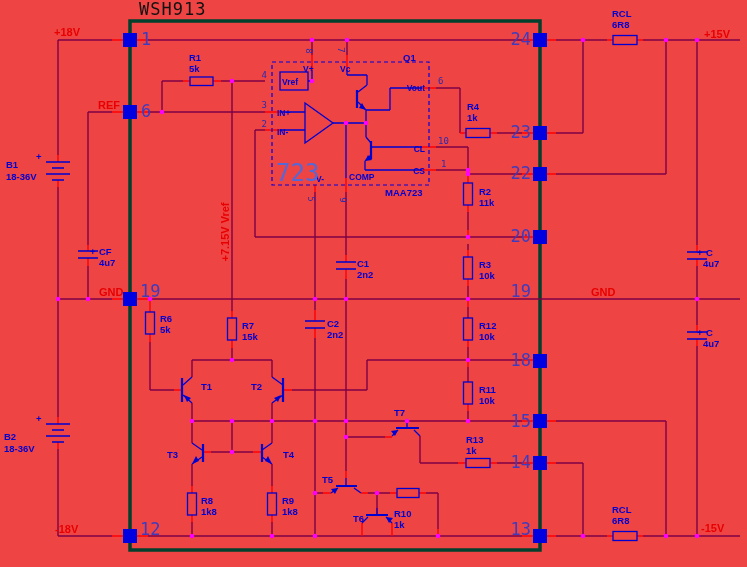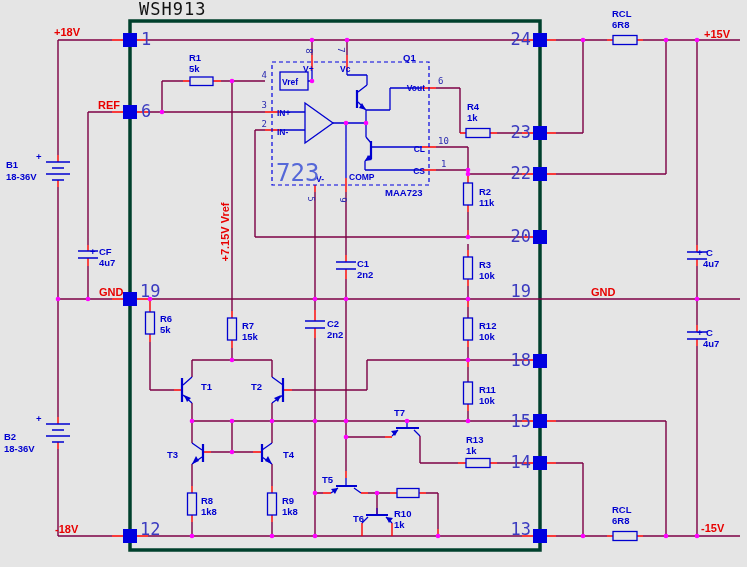--- a/index.html
+++ b/index.html
@@ -1,16 +1,16 @@
 <!DOCTYPE html>
 <html><head>
 <meta charset="utf-8">
 <style>
   html,body{margin:0;padding:0;background:#ffffff;}
-  .stage{position:relative;width:747px;height:567px;background:#e5e5e5;overflow:hidden;}
+  .stage{position:relative;width:747px;height:567px;background:#ef4444;overflow:hidden;}
   svg{display:block;}
   text{font-family:"Liberation Sans",sans-serif;}
   .title{font-family:"DejaVu Sans Mono",monospace;font-size:17px;fill:#111;letter-spacing:1px;}
   .pinnum{font-family:"DejaVu Sans Mono",monospace;font-size:17px;fill:#3c3cc0;}
   .net{font-size:11px;font-weight:bold;fill:#e80000;}
   .clab{font-size:9.5px;font-weight:bold;fill:#0000d0;}
   .iclab{font-size:8.5px;font-weight:bold;fill:#0000d0;}
   .icdig{font-size:9px;fill:#2a2ab0;font-family:"DejaVu Sans Mono",monospace;}
   .big723{font-family:"DejaVu Sans Mono",monospace;font-size:24px;fill:#5568d8;}
   .maa{font-size:9.5px;font-weight:bold;fill:#0000d0;}

